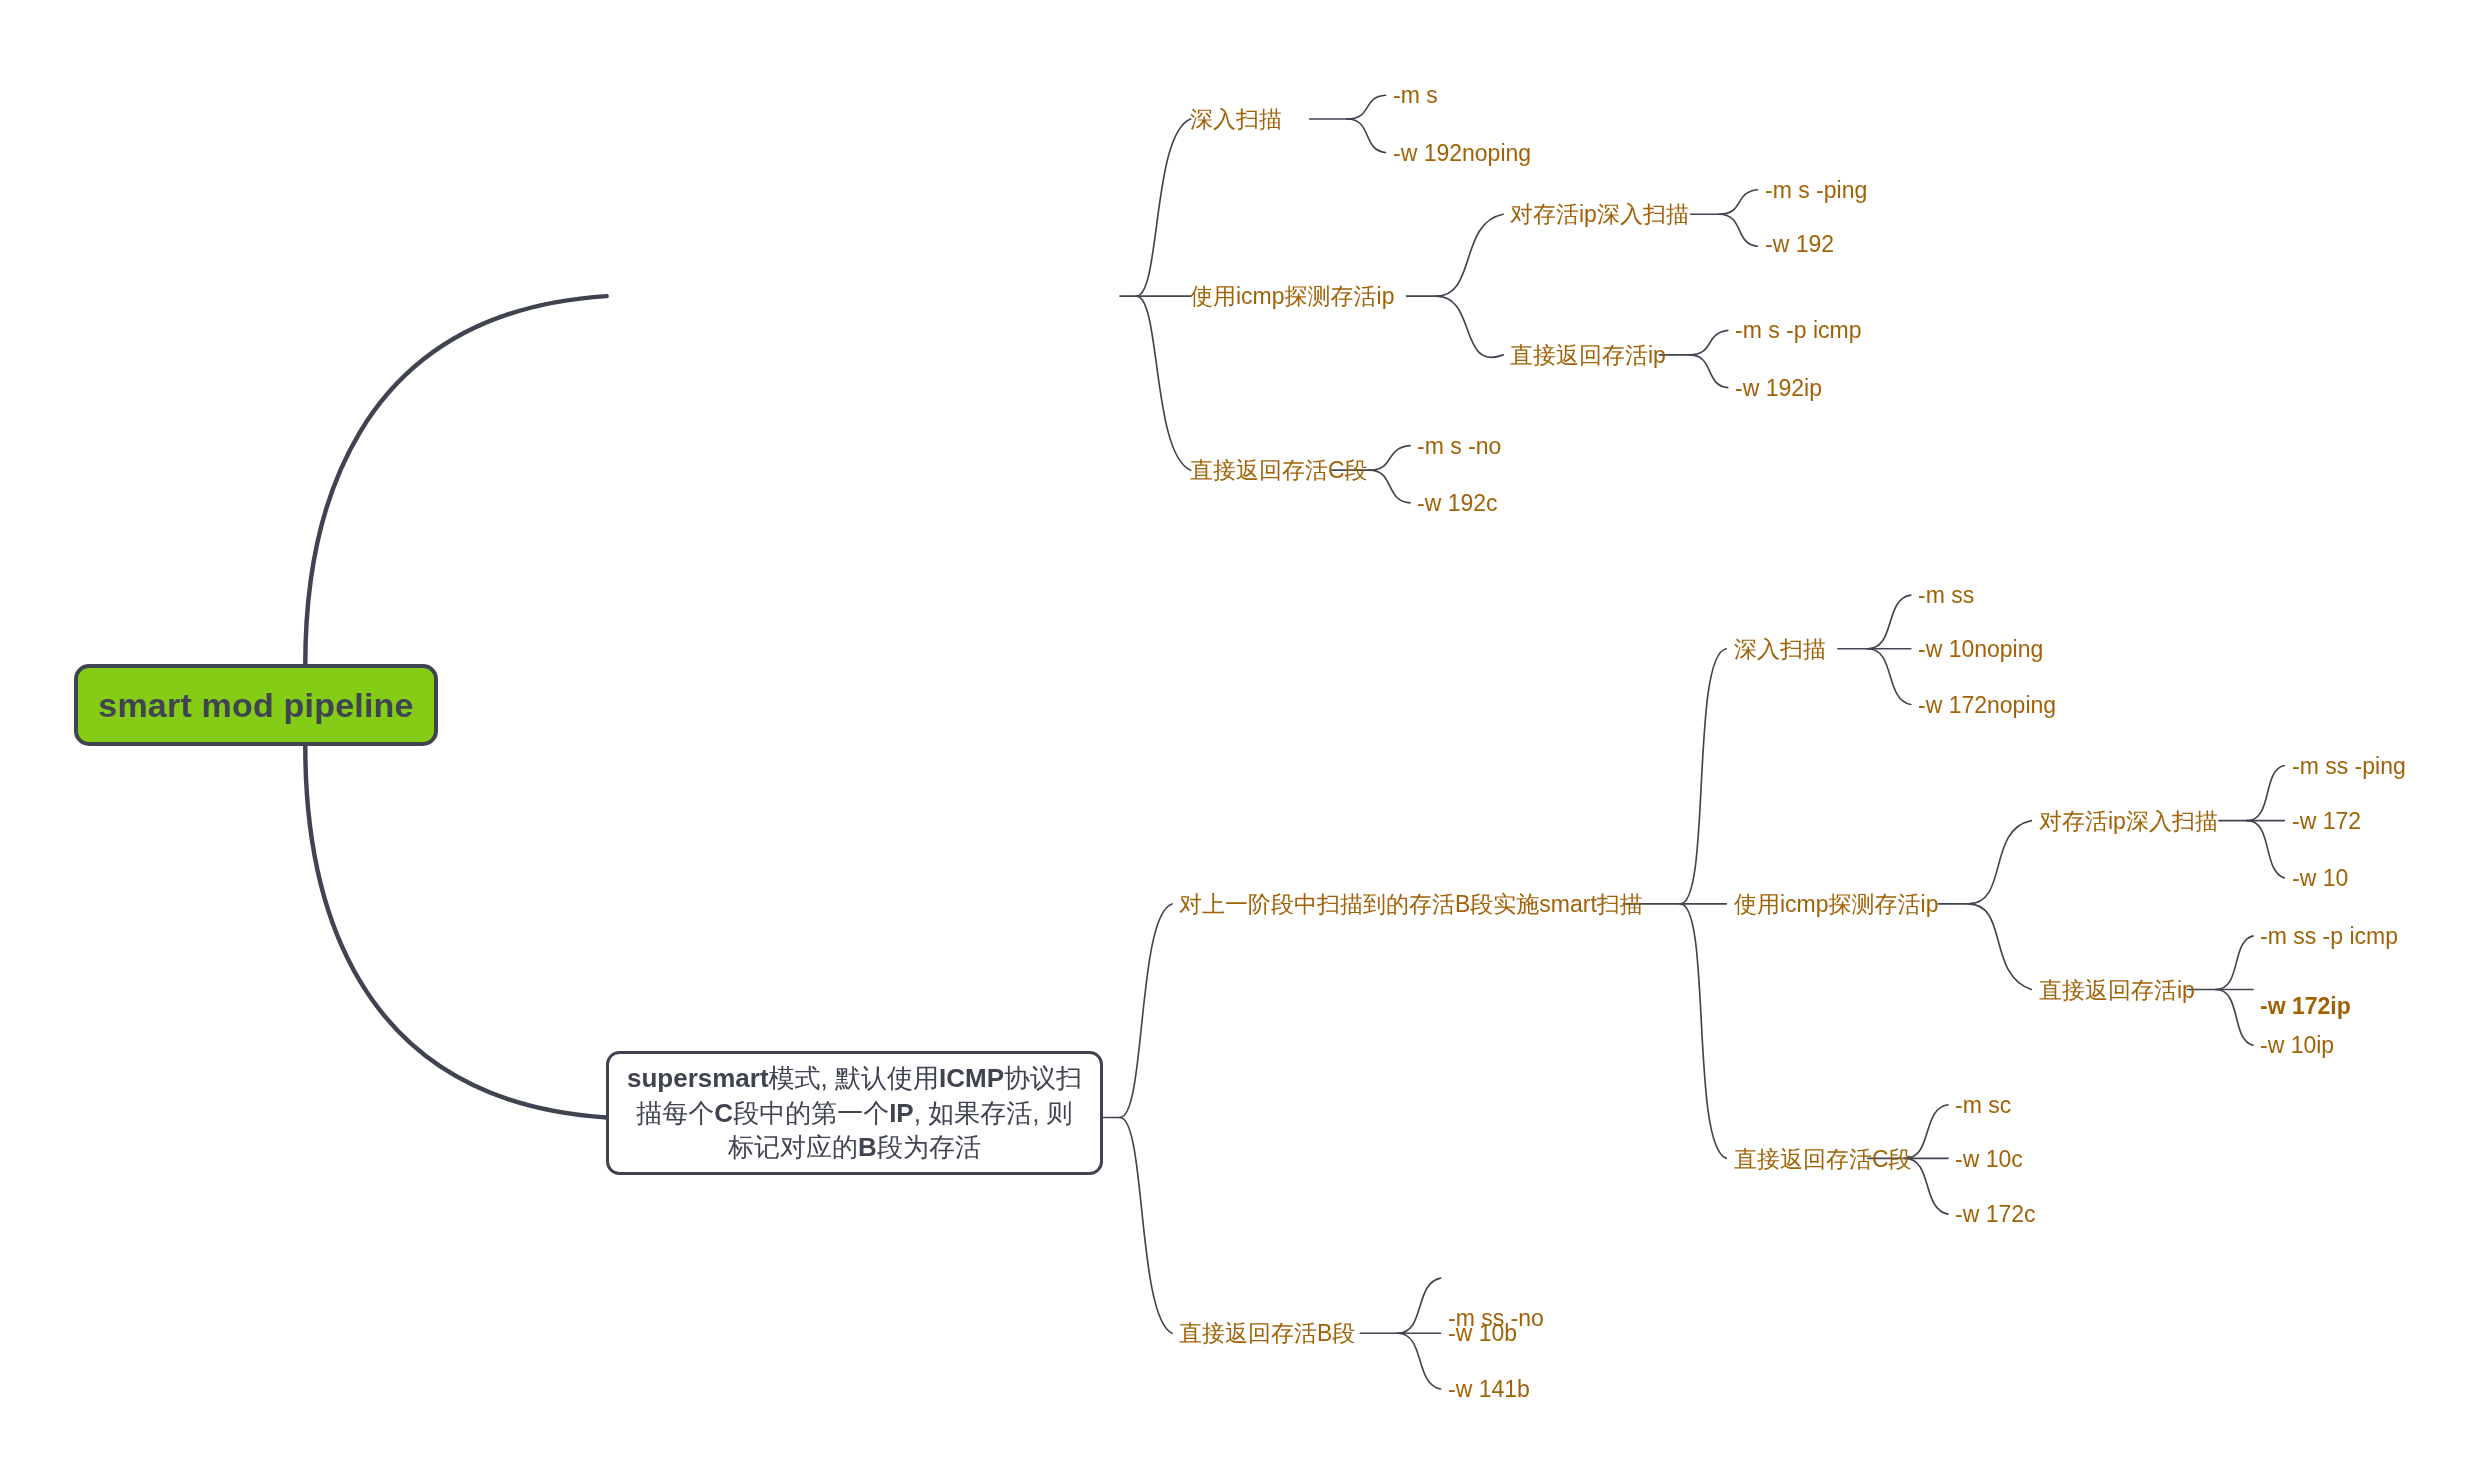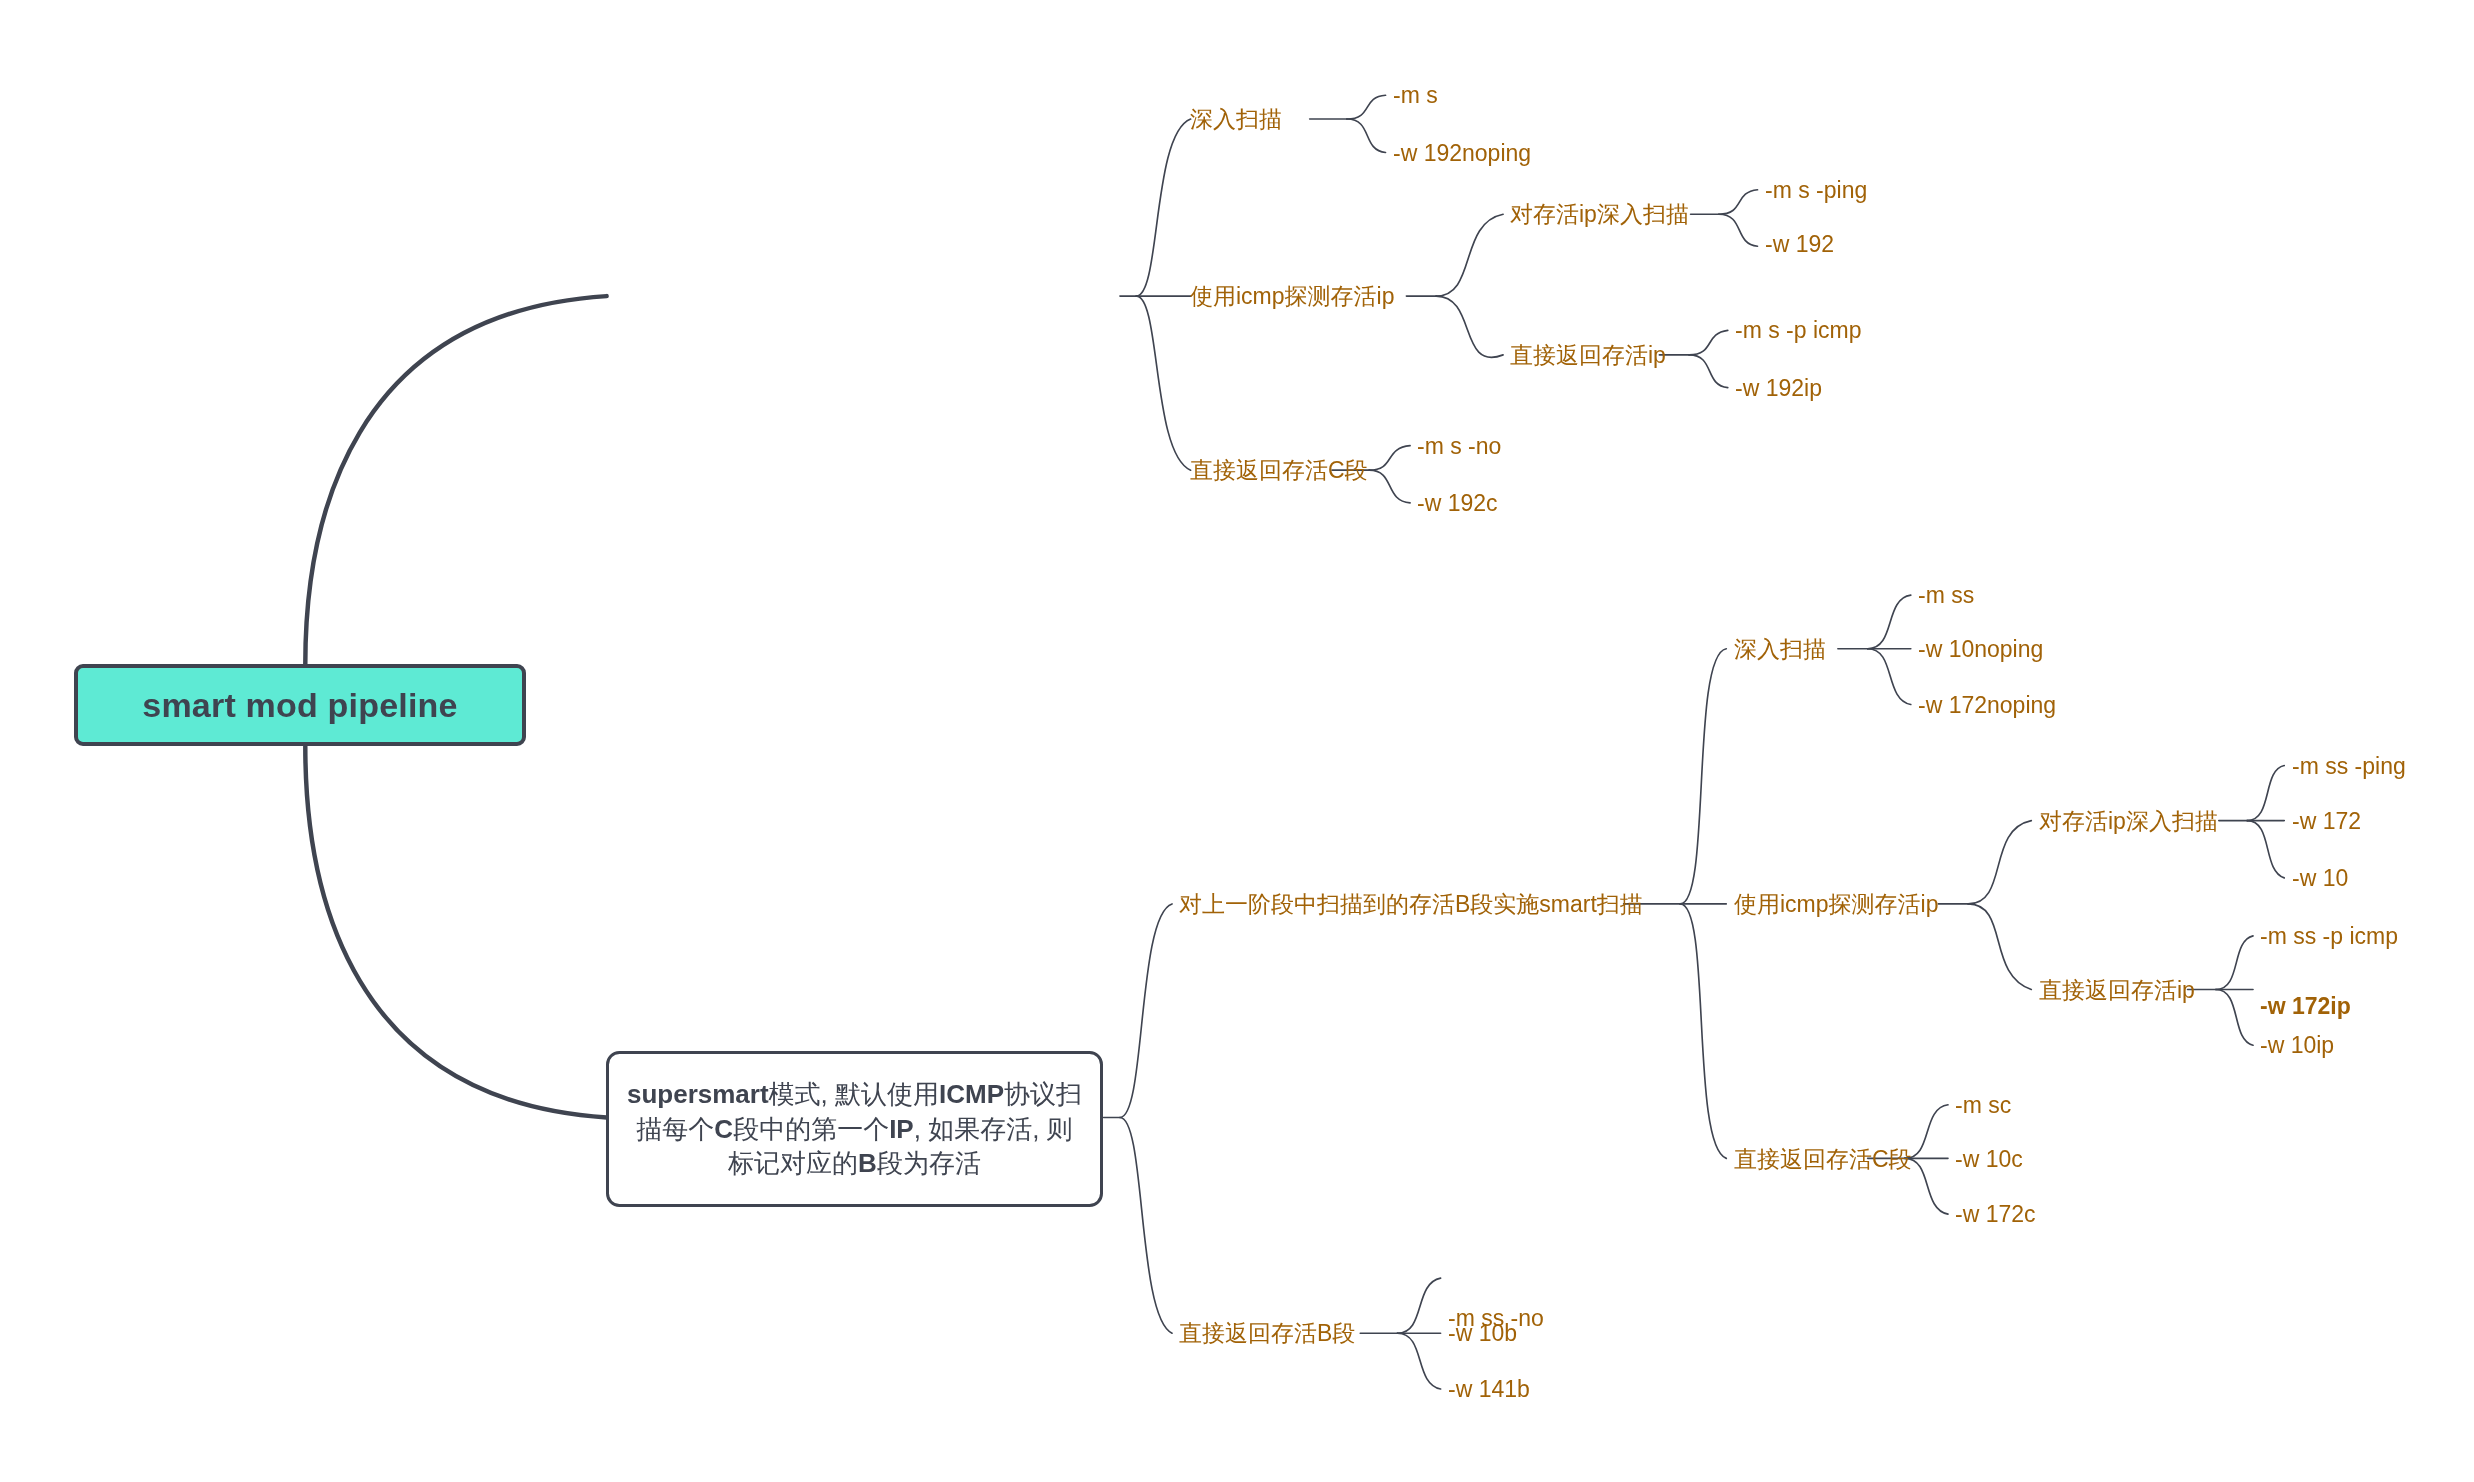--- a/index.html
+++ b/index.html
@@ -39,25 +39,25 @@
 
   .node {
     position: absolute;
     box-sizing: border-box;
   }
 
   
   .root-node {
     left: 74px;
     top: 664px;
-    width: 452px;
+    width: 364px;
     height: 82px;
     border: 4.5px solid #3f4450;
-    border-radius: 9px;
-    background: #5eead4;
+    border-radius: 15px;
+    background: #84cc16;
     display: flex;
     align-items: center;
     justify-content: center;
   }
   .root-node .label {
     font-size: 34px;
     font-weight: bold;
     letter-spacing: 0.2px;
     color: #3f4450;
     white-space: nowrap;
@@ -85,21 +85,21 @@
   #node-smart {
     left: 606px;
     top: 223px;
     width: 513px;
     height: 146px;
   }
   #node-supersmart {
     left: 606px;
     top: 1051px;
     width: 497px;
-    height: 156px;
+    height: 124px;
   }
 
   
   .t-node {
     position: absolute;
     white-space: nowrap;
     font-size: 23px;
     line-height: 1;
     color: #a16207;
     transform: translateY(-50%);

